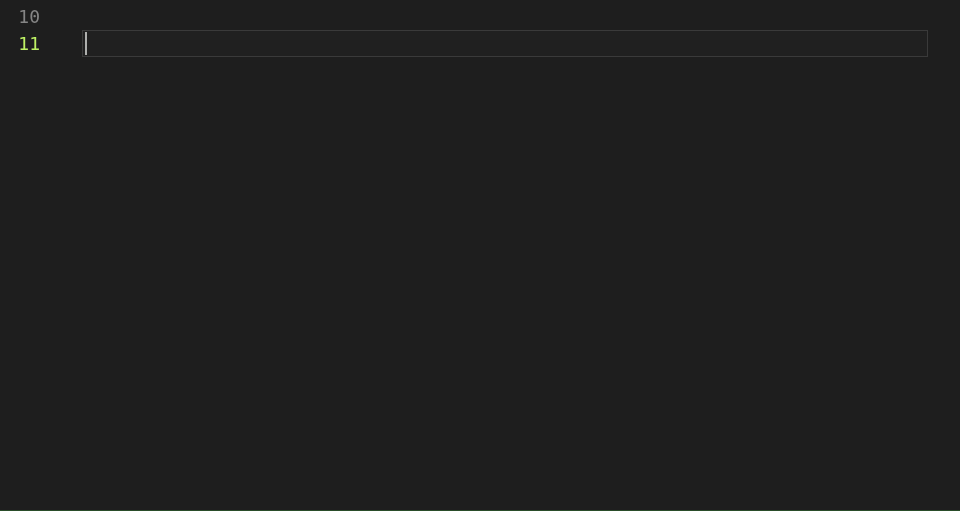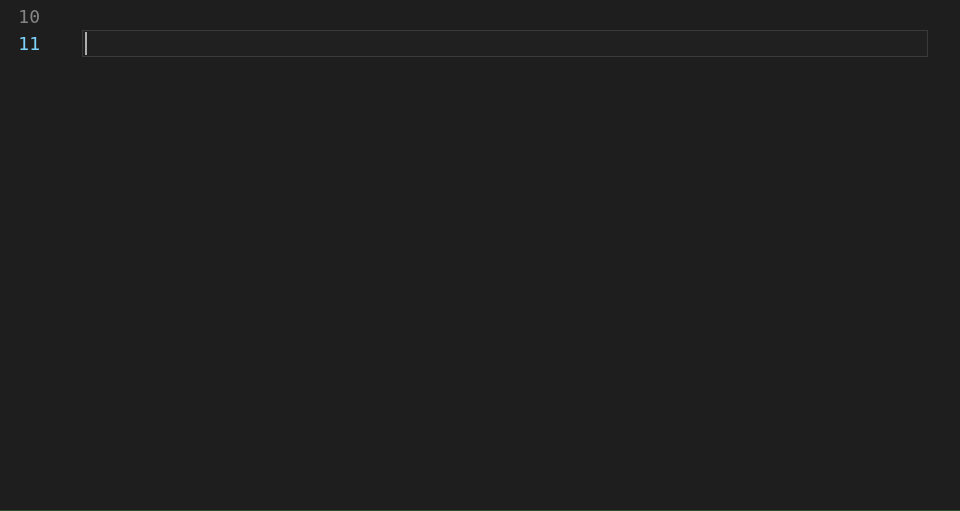--- a/index.html
+++ b/index.html
@@ -31,21 +31,21 @@
     .line-number {
       color: #858585;
       text-align: right;
       padding-right: 18px;
       height: 27px;
       line-height: 27px;
       font-size: 18px;
       user-select: none;
     }
     .line-number.active {
-      color: #7dd3fc;
+      color: #bef264;
     }
     .code-area {
       flex: 1;
       padding-top: 3px;
       position: relative;
     }
     .code-line {
       height: 27px;
       line-height: 27px;
       position: relative;

